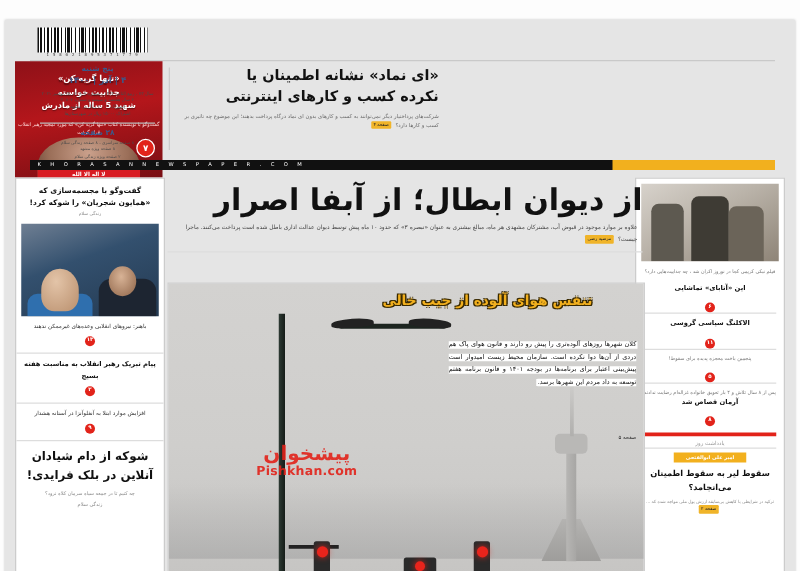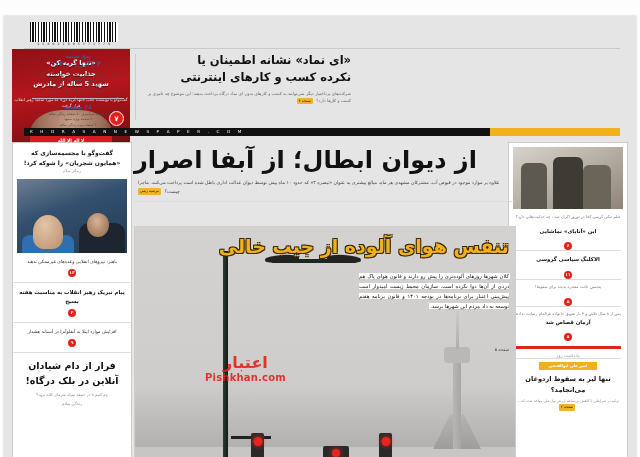--- a/index.html
+++ b/index.html
@@ -197,21 +197,21 @@
   }
   .note-body{
     margin:3px 5px 0;direction:rtl;text-align:center;font-size:3.5px;color:#8a8a8a;line-height:1.75;
   }
 
   
   .center{
     position:absolute;left:130px;top:126px;width:380px;height:320px;
   }
   .main-head{
-    direction:rtl;text-align:left;padding-top:2px;
+    direction:rtl;text-align:right;padding-top:2px;
   }
   .main-head .h{
     font-size:24px;font-weight:bold;color:#111;line-height:1.35;white-space:nowrap;
   }
   .main-head .deck{
     font-size:4.7px;color:#444;line-height:1.85;margin-top:3px;padding:0 4px;
   }
   .rule-thin{height:1px;background:#ddd;margin:4px 0 0;}
 
   
@@ -269,21 +269,21 @@
   .tl1{left:116px;width:13px;height:26px;}
   .tl1 .lamp{top:4px;width:9px;height:9px;}
   .tl2{left:188px;width:26px;height:13px;}
   .tl2 .lamp{top:2.5px;width:8px;height:8px;}
   .tl3{left:244px;width:13px;height:26px;}
   .tl3 .lamp{top:4px;width:9px;height:9px;}
   .tl-arm{position:absolute;left:96px;bottom:24px;width:40px;height:3px;background:#222;}
 
   .kicker{
     position:absolute;right:6px;top:6px;width:238px;direction:rtl;text-align:center;
-    font-size:19px;font-weight:bold;color:#f2b01e;line-height:1.4;
+    font-size:11px;font-weight:bold;color:#f2b01e;line-height:1.4;
     text-shadow:
       -1px -1px 0 #3a2a00, 1px -1px 0 #3a2a00,
       -1px  1px 0 #3a2a00, 1px  1px 0 #3a2a00;
     white-space:nowrap;
   }
   .bodybox{
     position:absolute;right:6px;top:44px;width:150px;direction:rtl;text-align:justify;
     font-size:5.2px;color:#111;line-height:1.95;
   }
   .bodybox span{background:#fff;box-shadow:1px 0 0 #fff,-1px 0 0 #fff;}
@@ -380,21 +380,21 @@
     <div class="cl-item">
       <div class="txt bold">پیام تبریک رهبر انقلاب به مناسبت هفته بسیج</div>
       <div class="dot">۲</div>
     </div>
     <div class="cl-item">
       <div class="txt">افزایش موارد ابتلا به آنفلوآنزا در آستانه هشدار</div>
       <div class="dot">۹</div>
     </div>
 
     <div class="cl-bottom">
-      <div class="big">فرار از دام شیادان آنلاین در بلک درگاه!</div>
+      <div class="big">شوکه از دام شیادان آنلاین در بلک فرایدی!</div>
       <div class="sm">چه کنیم تا در جمعه سیاه سرمان کلاه نرود؟</div>
       <div class="sm">زندگی سلام</div>
     </div>
   </div>
 
   <div class="col-right">
     <div class="cr-photo">
       <div class="f1"></div>
       <div class="f2"></div>
       <div class="f3"></div>
@@ -422,21 +422,21 @@
     <div class="cr-item">
       <div class="s">پس از ۸ سال تلاش و ۴ بار تعویق خانواده غزاله‌ام رضایت ندادند</div>
       <div class="t">آرمان قصاص شد</div>
     </div>
     <div class="dot">۸</div>
 
     <div class="redbar"></div>
     <div class="note-head">یادداشت روز</div>
     <div class="sep"></div>
     <span class="yellowtag">امیر علی ابوالفتحی</span>
-    <div class="note-title">تنها لیر به سقوط اردوغان می‌انجامد؟</div>
+    <div class="note-title">سقوط لیر به سقوط اطمینان می‌انجامد؟</div>
     <div class="note-body">
       <span>ترکیه در شرایطی با کاهش بی‌سابقه ارزش پول ملی مواجه شده که ... </span>
       <span class="pagetag">صفحه ۲</span>
     </div>
   </div>
 
   <div class="center">
     <div class="main-head">
       <div class="h">از دیوان ابطال؛ از آبفا اصرار</div>
       <div class="deck">
@@ -473,21 +473,21 @@
             <div class="lamp"></div>
           </div>
 
       <div class="kicker">تنفس هوای آلوده از جیب خالی</div>
       <div class="bodybox">
         <span>کلان شهرها روزهای آلوده‌تری را پیش رو دارند و قانون هوای پاک هم دردی از آن‌ها دوا نکرده است. سازمان محیط زیست امیدوار است پیش‌بینی اعتبار برای برنامه‌ها در بودجه ۱۴۰۱ و قانون برنامه هفتم توسعه به داد مردم این شهرها برسد.</span>
       </div>
       <div class="more">صفحه ۵</div>
 
       <div class="watermark">
-        <span class="fa">اعتبار</span>
+        <span class="fa">پیشخوان</span>
         <span>Pishkhan.com</span>
       </div>
 
     </div>
   </div>
 
   <div class="foot-rule"></div>
  </div>
 </div>
 

